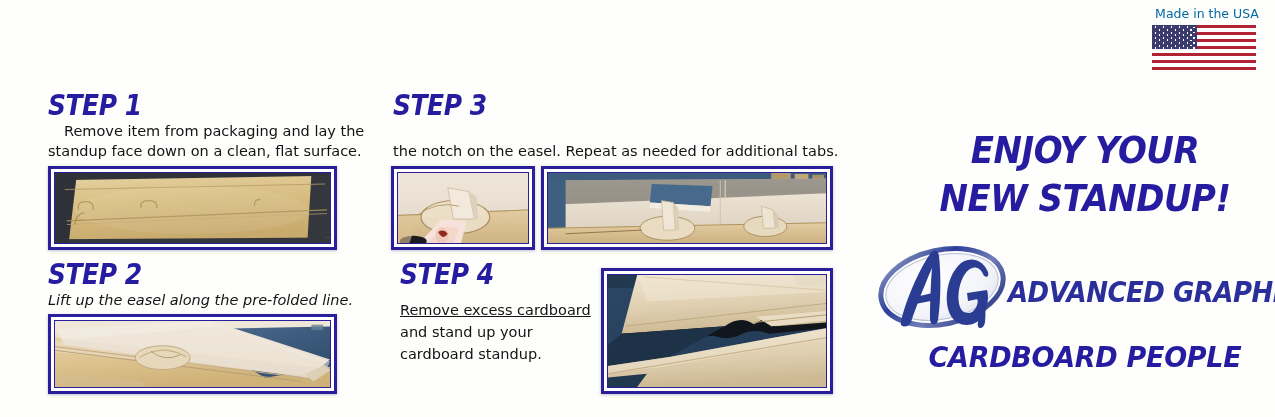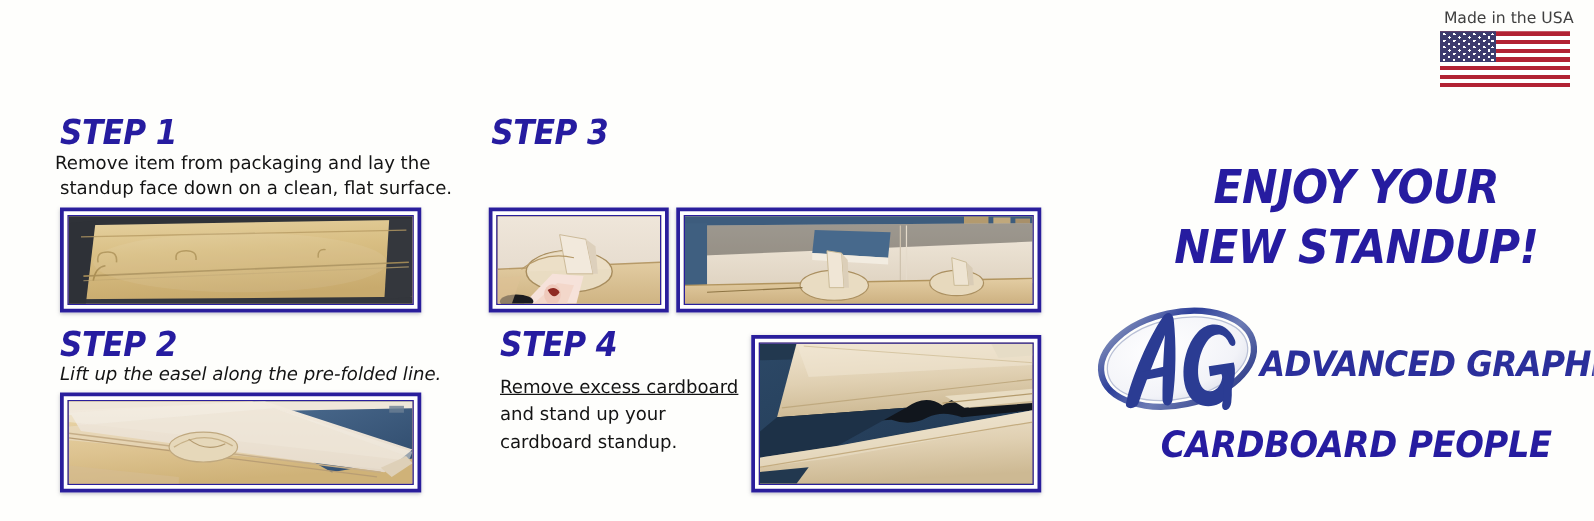--- a/index.html
+++ b/index.html
@@ -126,21 +126,21 @@
     font-size: 27px;
     letter-spacing: -0.3px;
     white-space: nowrap;
     text-align: center;
     transform: scaleY(1.08);
     transform-origin: center center;
   }
 
   
   .usa-text {
-    color: #404040;
+    color: #0369a1;
     font-family: "DejaVu Sans", sans-serif;
     font-size: 12.5px;
     white-space: nowrap;
   }
 </style>
 </head>
 <body>
 
 <div id="root">
 
@@ -212,21 +212,21 @@
             <circle cx="27.5" cy="22.9" r="1"></circle>
               <circle cx="35.5" cy="22.9" r="1"></circle>
               <circle cx="42" cy="22.9" r="1"></circle>
           </g>
         </g>
       </svg>
     </div>
   </div>
 
   <div class="abs step-title" style="left:48px; top:93px;">STEP 1</div>
-  <div class="abs step-body" style="left:44px; top:121px;">Remove item from packaging and lay the</div>
+  <div class="abs step-body" style="left:64px; top:121px;">Remove item from packaging and lay the</div>
   <div class="abs step-body" style="left:48px; top:141px;">standup face down on a clean, flat surface.</div>
 
   <div class="abs frame" style="left:48px; top:166px; width:289px; height:84px;">
     <div class="frame-inner">
       <div class="photo">
         <svg width="100%" height="100%" viewBox="0 0 281 76" preserveAspectRatio="none">
           <defs>
             <linearGradient id="cb1" x1="0" y1="0" x2="0.25" y2="1">
               <stop offset="0%" stop-color="#e6d2a2"></stop>
               <stop offset="45%" stop-color="#d9bf84"></stop>
@@ -287,20 +287,21 @@
           <path d="M98,33 q14,12 30,4" fill="none" stroke="#b49b70" stroke-width="1"></path>
           <polygon points="255,58 276,48 281,54 264,66" fill="#ded0b8"></polygon>
           <polygon points="0,56 90,66 90,72 0,72" fill="#d6bd92" opacity="0.6"></polygon>
           <rect x="262" y="4" width="12" height="6" fill="#6b7f95" opacity="0.8"></rect>
         </svg>
       </div>
     </div>
   </div>
 
   <div class="abs step-title" style="left:393px; top:93px;">STEP 3</div>
+  <div class="abs step-body" style="left:393px; top:141px;">the notch on the easel.  Repeat as needed for additional tabs.</div>
 
   <div class="abs frame" style="left:391px; top:166px; width:144px; height:84px;">
     <div class="frame-inner">
       <div class="photo">
         <svg width="100%" height="100%" viewBox="0 0 136 76" preserveAspectRatio="none">
           <defs>
             <linearGradient id="wall3" x1="0" y1="0" x2="0" y2="1">
               <stop offset="0%" stop-color="#efe6da"></stop>
               <stop offset="100%" stop-color="#e1d6c7"></stop>
             </linearGradient>

